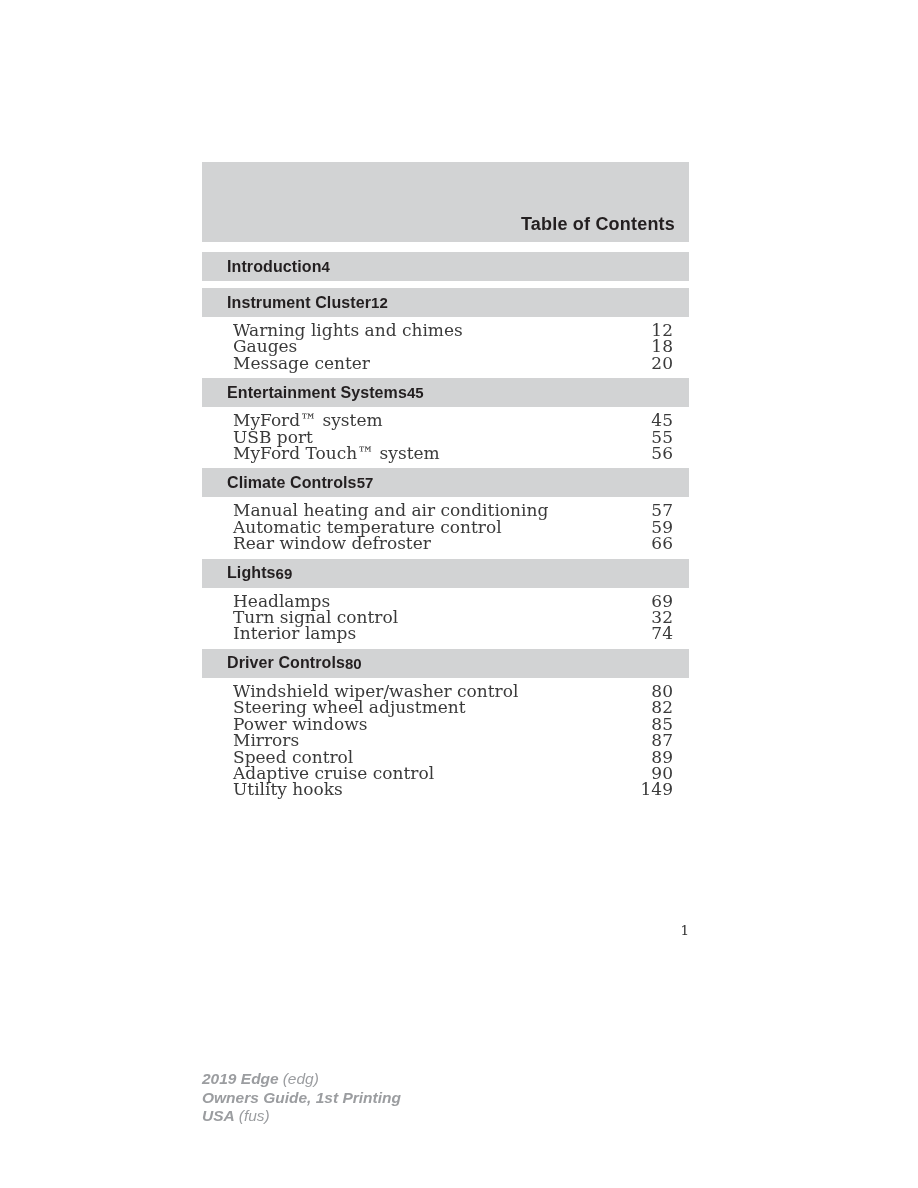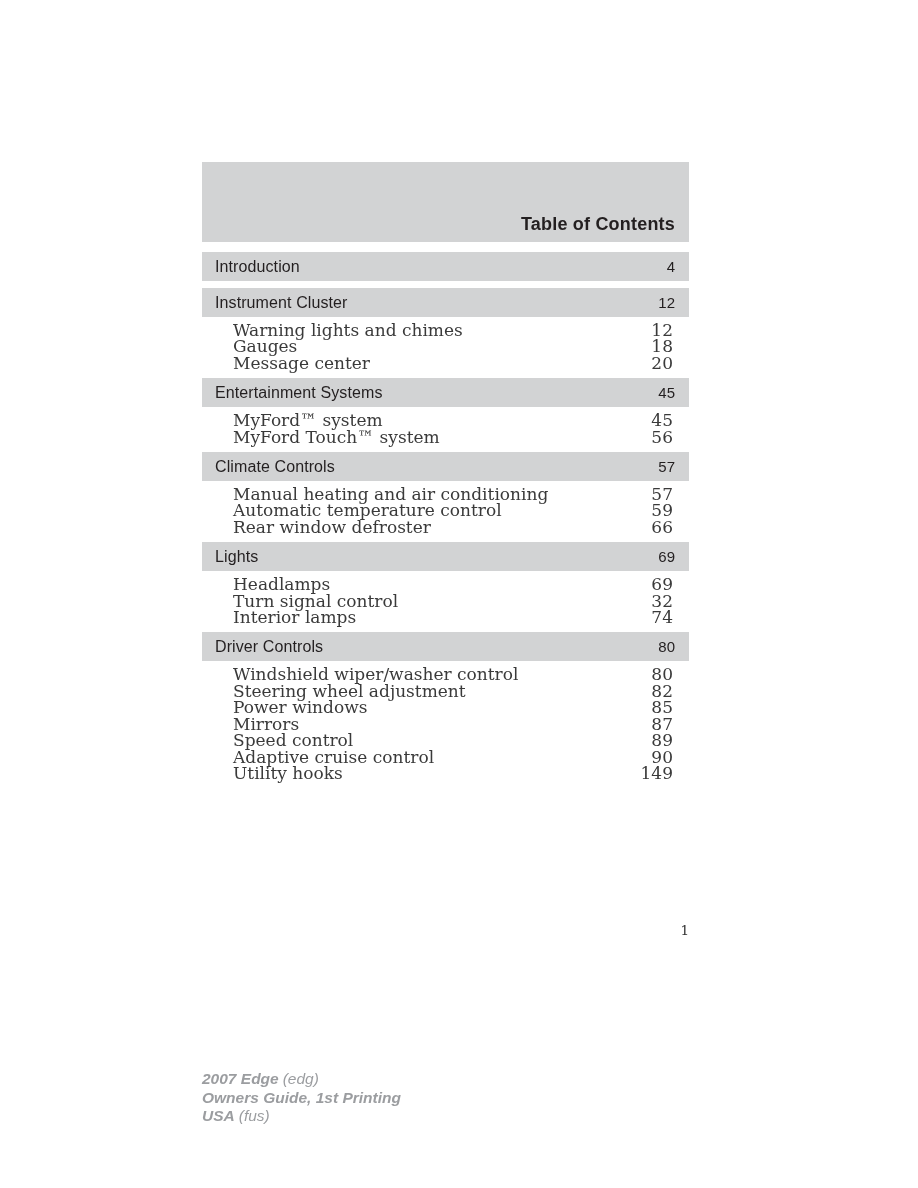--- a/index.html
+++ b/index.html
@@ -41,24 +41,23 @@
     margin-top: 10px;
   }
   .section {
     margin-bottom: 7px;
   }
   .section-bar {
     height: 29px;
     background: #d2d3d4;
     display: flex;
     align-items: center;
-    justify-content: space-between;
-    padding: 0 14px 0 13px;
+    padding: 0 14px 0 25px;
     box-sizing: border-box;
-    font-weight: normal;
+    font-weight: bold;
     color: #231f20;
   }
   .section-bar .s-title {
     font-size: 16px;
     letter-spacing: 0.1px;
   }
   .section-bar .s-page {
     font-size: 15px;
   }
   ul.entries {
@@ -147,20 +146,24 @@
       <span class="s-title">Entertainment Systems</span>
       <span class="s-page">45</span>
     </div>
     <ul class="entries">
   <li>
     <span>MyFord™ system</span>
     <span>45</span>
   </li>
 
 
+  <li>
+    <span>USB port</span>
+    <span>55</span>
+  </li>
 
   <li>
     <span>MyFord Touch™ system</span>
     <span>56</span>
   </li>
 </ul>
   </section>
 
   <section class="section">
     <div class="section-bar">
@@ -251,21 +254,21 @@
   </li>
 </ul>
   </section>
 </div>
   </div>
 
   <div class="folio">1</div>
 
   <div class="footer">
   <div>
-    <span class="f-bold">2007 Edge</span><span class="f-reg">(edg)</span>
+    <span class="f-bold">2019 Edge</span><span class="f-reg">(edg)</span>
   </div>
 
   <div>
     <span class="f-bold">Owners Guide, 1st Printing</span><span class="f-reg"></span>
   </div>
 
   <div>
     <span class="f-bold">USA</span><span class="f-reg">(fus)</span>
   </div>
 </div>

